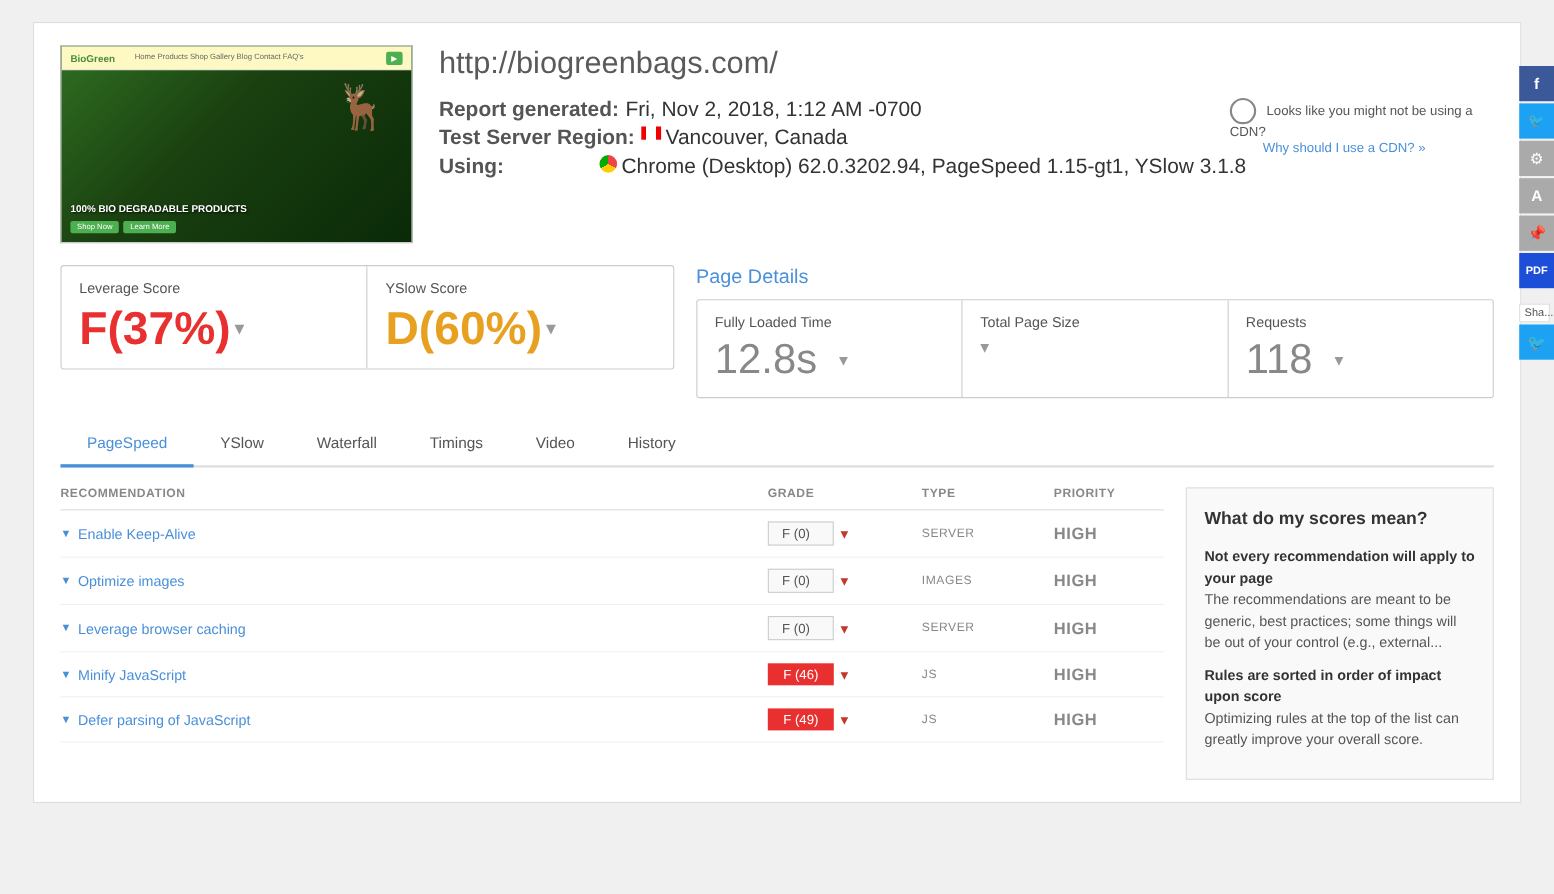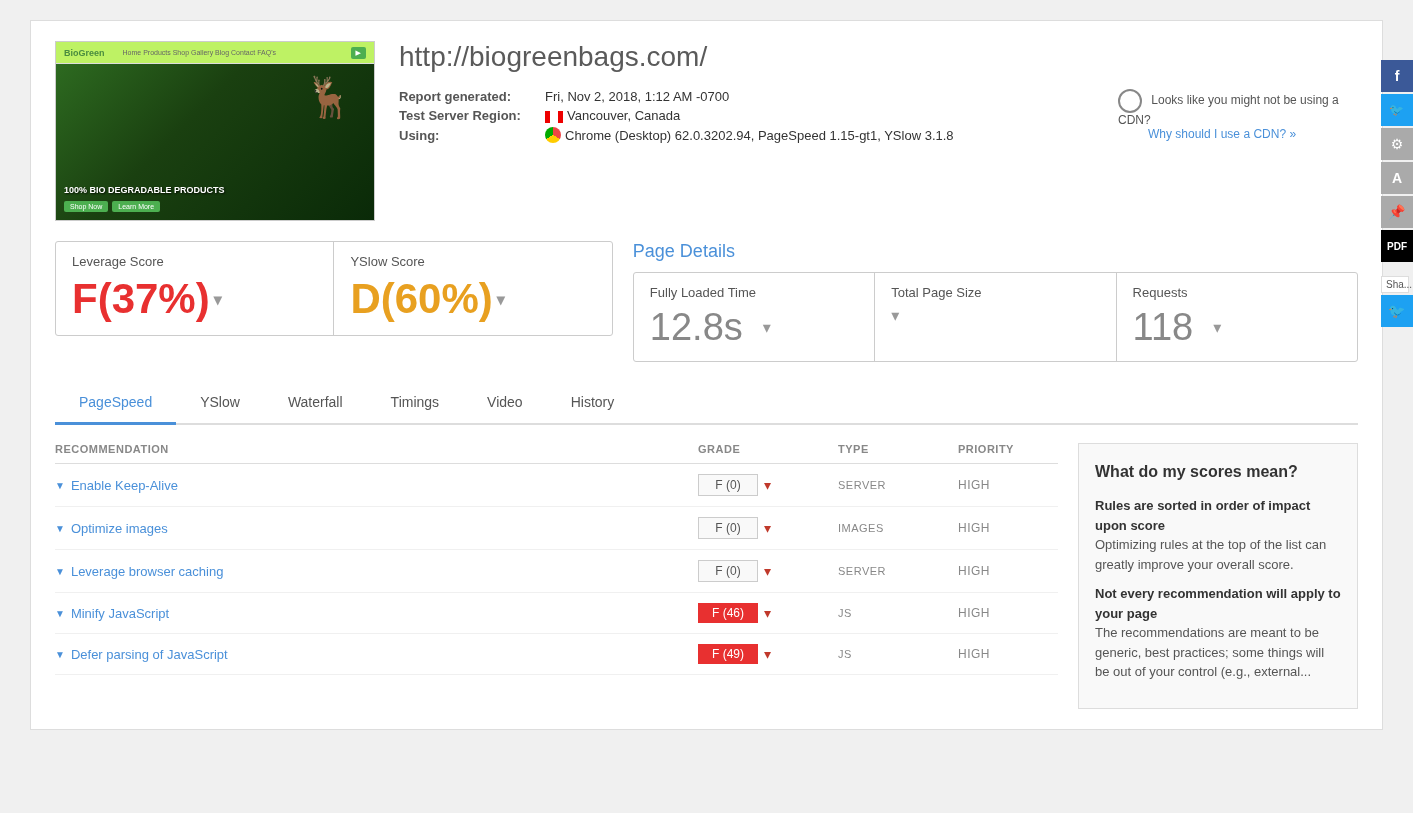--- a/index.html
+++ b/index.html
@@ -42,21 +42,21 @@
       justify-content: center;
       cursor: pointer;
       color: #fff;
       font-size: 14px;
     }
     .side-btn-fb { background: #3b5998; }
     .side-btn-tw { background: #1da1f2; }
     .side-btn-gear { background: #aaa; }
     .side-btn-a { background: #aaa; }
     .side-btn-pin { background: #aaa; }
-    .side-btn-pdf { background: #000000; }
+    .side-btn-pdf { background: #1d4ed8; }
     .side-btn-share-label {
       background: #fff;
       color: #333;
       font-size: 11px;
       padding: 2px 4px;
       border: 1px solid #ddd;
       width: 28px;
       text-align: center;
     }
     .side-btn-tw2 { background: #1da1f2; height: 32px; }
@@ -70,21 +70,21 @@
     .site-thumbnail {
       width: 320px;
       height: 180px;
       flex-shrink: 0;
       background: #2d5a27;
       overflow: hidden;
       border: 1px solid #ccc;
       position: relative;
     }
     .thumb-nav {
-      background: #bef264;
+      background: #fef9c3;
       height: 22px;
       display: flex;
       align-items: center;
       padding: 0 8px;
       gap: 18px;
       border-bottom: 1px solid #ddd;
     }
     .thumb-logo {
       font-size: 9px;
       font-weight: bold;
@@ -307,21 +307,21 @@
       align-items: center;
       gap: 6px;
     }
     .grade-box {
       padding: 3px 12px;
       font-size: 12px;
       color: #555;
       border: 1px solid #ccc;
       background: #f9f9f9;
       min-width: 60px;
-      text-align: center;
+      text-align: left;
     }
     .grade-box-red {
       background: #e83030;
       color: #fff;
       border: none;
       padding: 3px 12px;
       font-size: 12px;
       min-width: 60px;
       text-align: center;
     }
@@ -331,24 +331,25 @@
     }
     .rec-type {
       width: 120px;
       font-size: 11px;
       color: #888;
       text-transform: uppercase;
       letter-spacing: 0.5px;
     }
     .rec-priority {
       width: 100px;
-      font-size: 12px;
+      font-size: 15px;
       color: #888;
       text-transform: uppercase;
       letter-spacing: 0.5px;
+      font-weight: bold;
     }
 
     
     .score-meaning {
       width: 280px;
       margin-left: 20px;
       padding: 16px;
       border: 1px solid #ddd;
       background: #f9f9f9;
       flex-shrink: 0;
@@ -390,23 +391,23 @@
       height: 16px;
       border-radius: 50%;
       background: conic-gradient(#e44 0 120deg, #fc0 120deg 240deg, #0a0 240deg 360deg);
       vertical-align: middle;
       margin-right: 4px;
       position: relative;
     }
 
     .meta-row {
       display: flex;
-      align-items: flex-end;
+      align-items: flex-start;
       margin-bottom: 4px;
-      font-size: 13px;
+      font-size: 19px;
     }
 
     .meta-row-label {
       font-weight: bold;
       color: #555;
       margin-right: 6px;
       min-width: 140px;
     }
   </style>
 </head>
@@ -624,24 +625,24 @@
             </div>
           </div>
           <div class="rec-type rec-col-type">JS</div>
           <div class="rec-priority rec-col-priority">HIGH</div>
         </div>
       </div>
 
       <div class="score-meaning">
         <h3>What do my scores mean?</h3>
         <p>
+          <strong>Not every recommendation will apply to your page</strong><br>
+          <span>The recommendations are meant to be generic, best practices; some things will be out of your control (e.g., external...</span>
+        </p>
+        <p>
           <strong>Rules are sorted in order of impact upon score</strong><br>
           <span>Optimizing rules at the top of the list can greatly improve your overall score.</span>
         </p>
-        <p>
-          <strong>Not every recommendation will apply to your page</strong><br>
-          <span>The recommendations are meant to be generic, best practices; some things will be out of your control (e.g., external...</span>
-        </p>
       </div>
     </div>
 
   </div>
 </div>
 
 </body></html>

